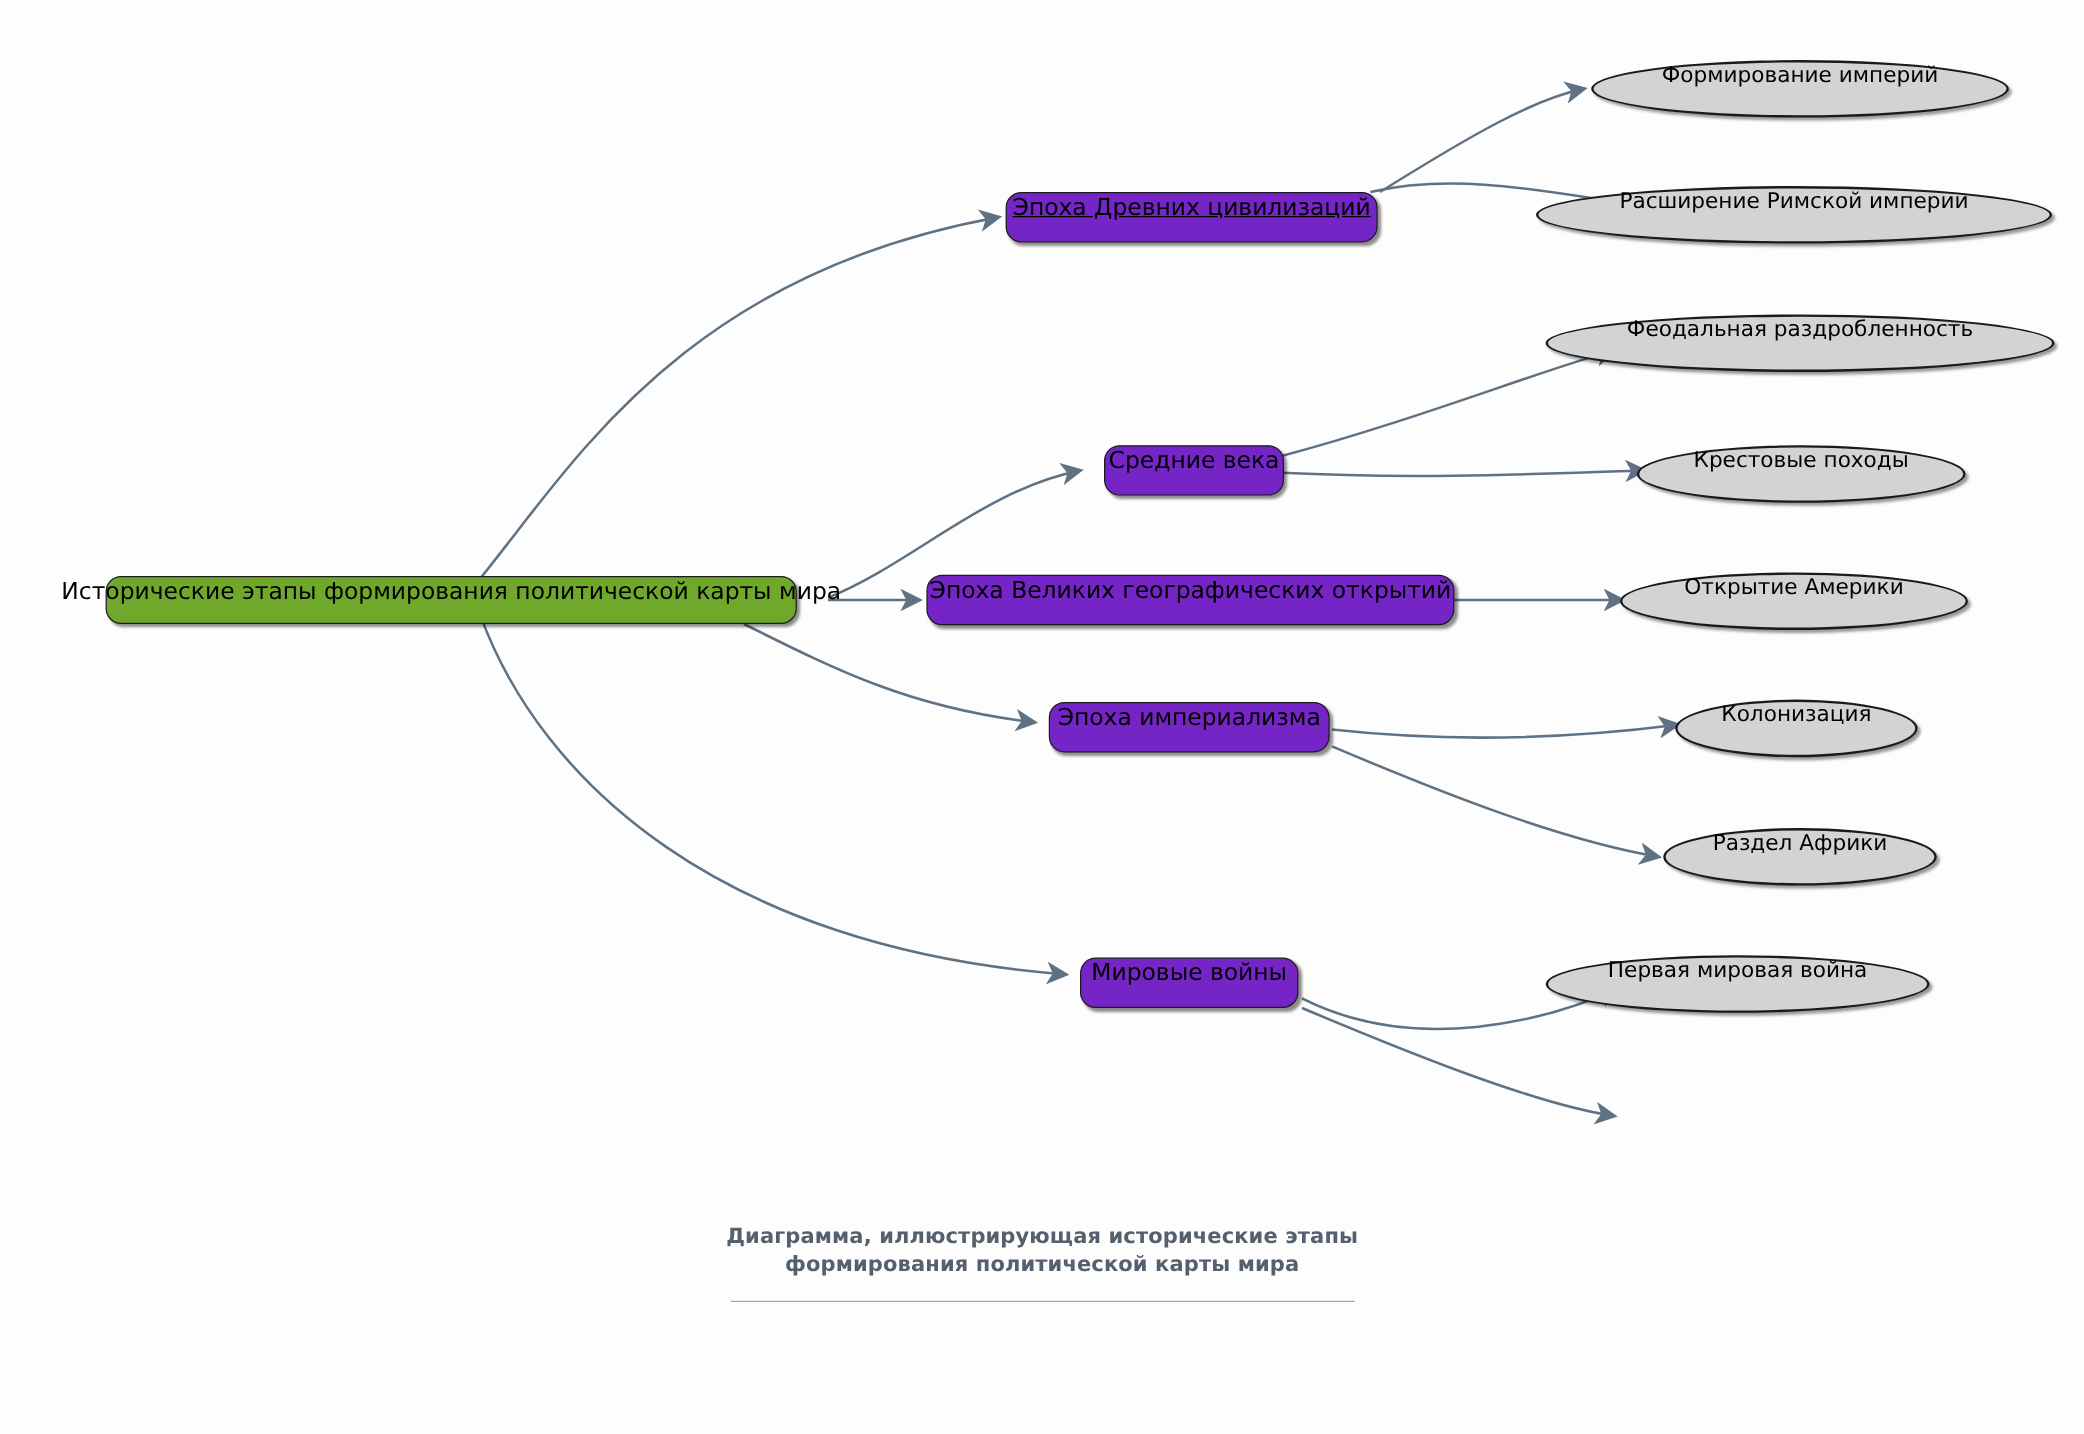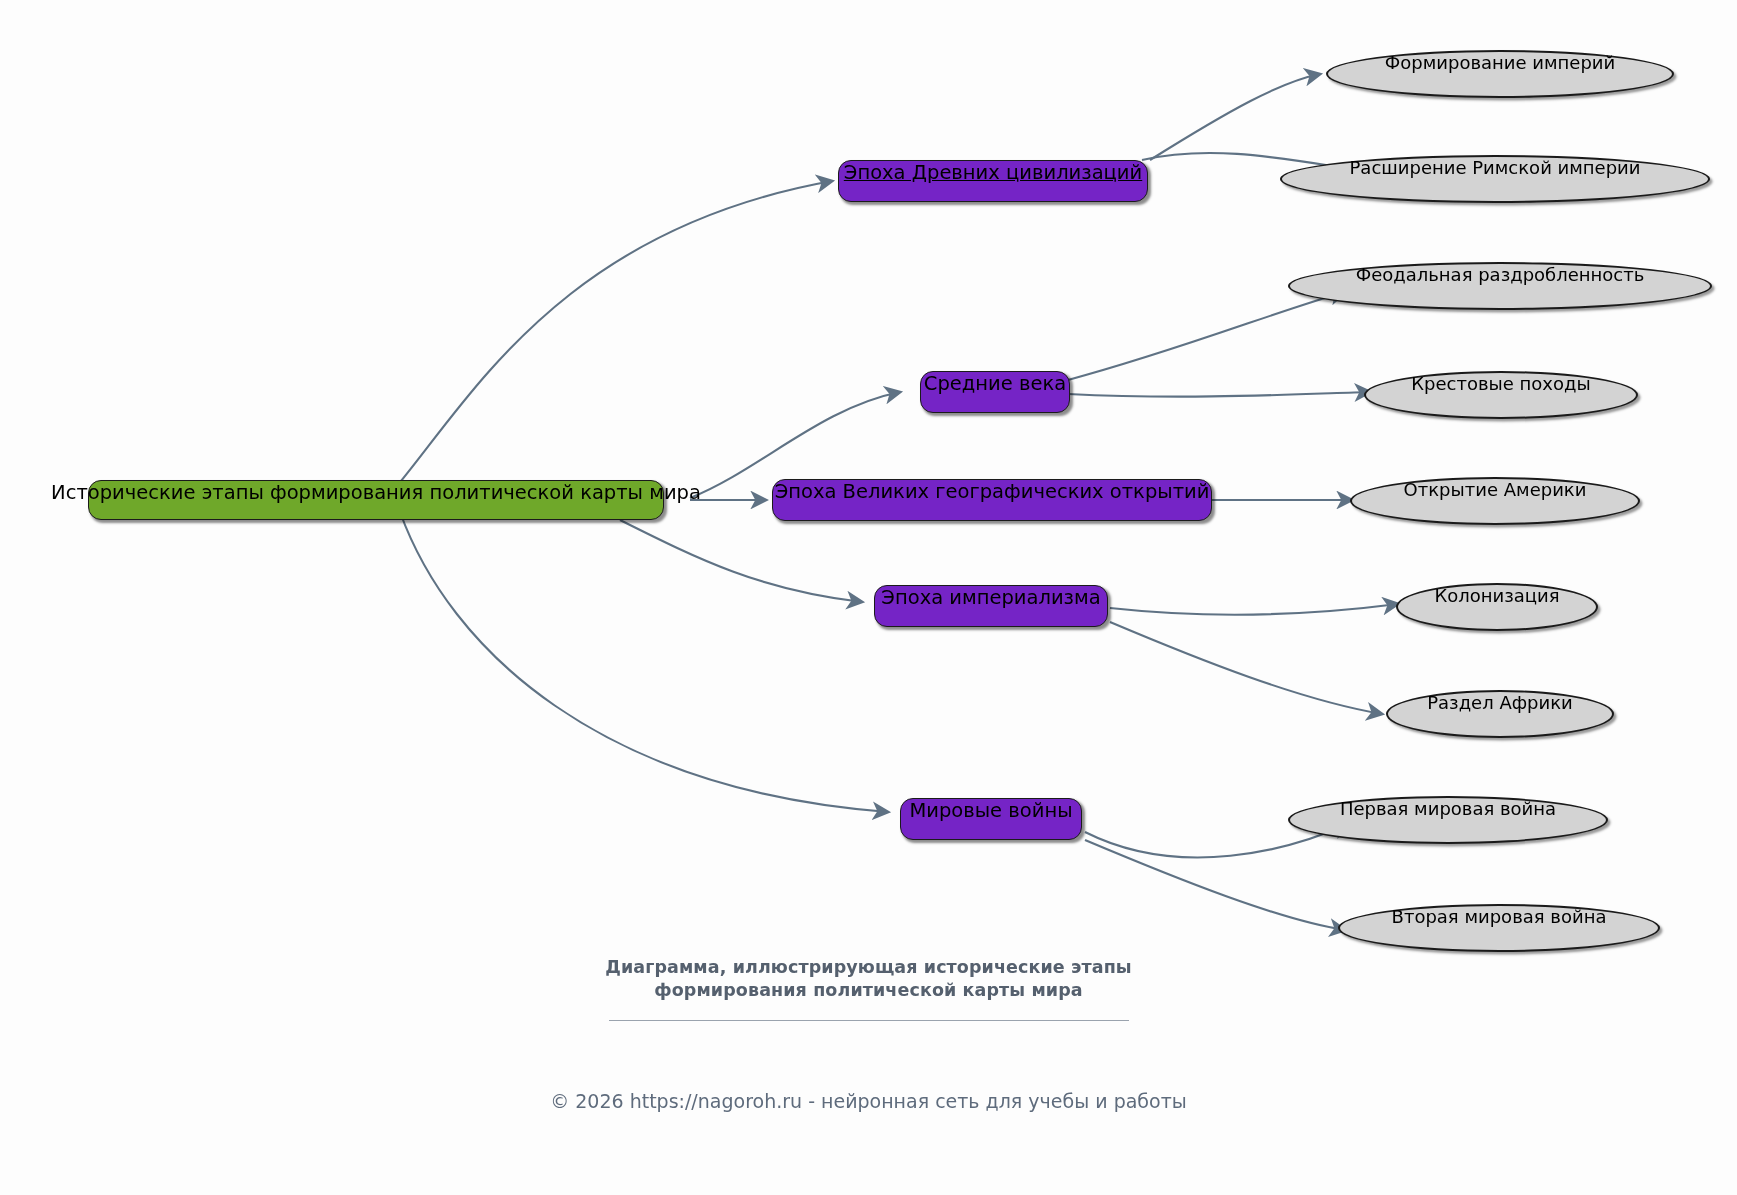--- a/index.html
+++ b/index.html
@@ -70,21 +70,21 @@
   }
 
   .node-label {
     pointer-events: none;
     padding: 0 6px;
   }
 
   #caption-block {
     position: absolute;
     left: 0;
-    top: 956px;
+    top: 1020px;
     width: 1737px;
     text-align: center;
   }
   .caption-line {
     font-size: 17.5px;
     font-weight: bold;
     color: #55606E;
     line-height: 23px;
     letter-spacing: 0.1px;
   }
@@ -189,25 +189,21 @@
   </div>
 
   <div class="node node-leaf" style="left:1386px; top:690px; width:228px; height:48px;">
     <span class="node-label">Раздел Африки</span>
   </div>
 
   <div class="node node-leaf" style="left:1288px; top:796px; width:320px; height:48px;">
     <span class="node-label">Первая мировая война</span>
   </div>
 
-  <div class="node node-leaf" style="left:1338px; top:904px; width:322px; height:48px;">
-    <span class="node-label">Вторая мировая война</span>
-  </div>
 
   <div id="caption-block">
     <div class="caption-line">Диаграмма, иллюстрирующая исторические этапы</div>
     <div class="caption-line">формирования политической карты мира</div>
     <div id="caption-rule"></div>
   </div>
 
-  <div id="footer-text">© 2026 https://nagoroh.ru - нейронная сеть для учебы и работы</div>
 
 </div>
 
 </body></html>

